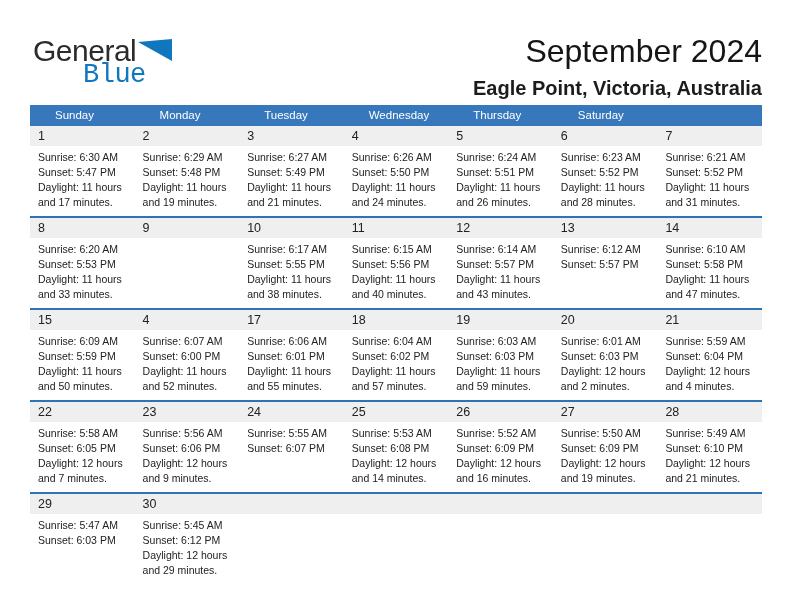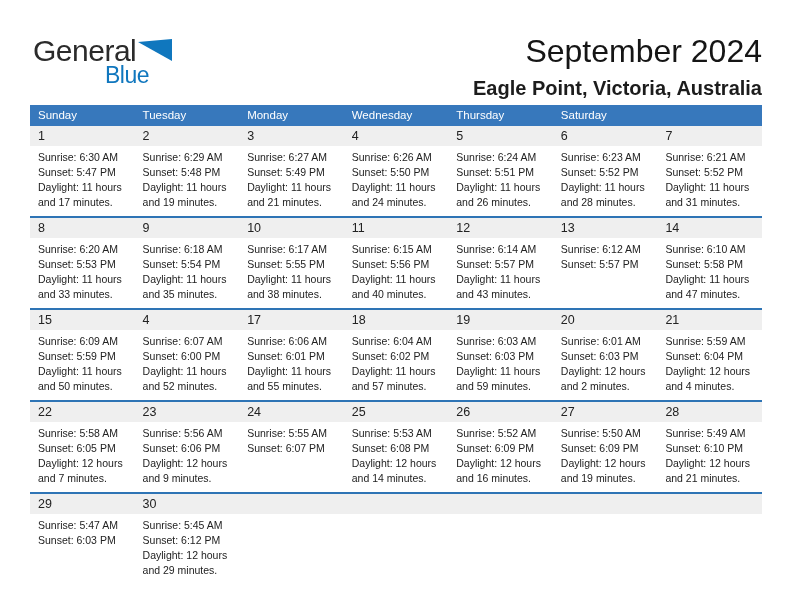--- a/index.html
+++ b/index.html
@@ -5,28 +5,28 @@
   html,body{margin:0;padding:0;background:#fff;}
   .page{
     position:relative;width:792px;height:612px;background:#ffffff;overflow:hidden;
     font-family:"Liberation Sans",sans-serif;
   }
   
   .logo{position:absolute;left:33px;top:38px;width:130px;}
   .logo-line1{display:flex;align-items:flex-start;}
   .logo-general{font-size:30px;color:#2b2b2b;letter-spacing:-0.5px;line-height:26px;}
   .logo-flag{margin-left:2px;margin-top:1px;}
-  .logo-blue{font-size:23px;color:#1077be;letter-spacing:-0.5px;line-height:24px;margin-left:72px;margin-top:-4px;}
+  .logo-blue{font-size:27px;color:#1077be;letter-spacing:-0.5px;line-height:24px;margin-left:50px;margin-top:-4px;font-family:Liberation Mono, monospace;}
   
   .title{position:absolute;right:30px;top:33px;font-size:32px;color:#151515;text-align:right;white-space:nowrap;}
   .subtitle{position:absolute;right:30px;top:77px;font-size:20px;font-weight:bold;color:#1c1c1c;text-align:right;white-space:nowrap;}
   
   .calendar{position:absolute;left:30px;top:105px;width:732px;}
   .cal-header{display:grid;grid-template-columns:repeat(7,1fr);background:#3778bc;height:21px;}
-  .cal-header .wd{color:#ffffff;font-size:11.5px;line-height:21px;padding-left:8px;overflow:hidden;white-space:nowrap;}
+  .cal-header .wd{color:#ffffff;font-size:11.5px;line-height:21px;padding-left:25px;overflow:hidden;white-space:nowrap;}
   .week{display:grid;grid-template-columns:repeat(7,1fr);}
   .week + .week{border-top:2px solid #2e74b5;}
   .cell{overflow:hidden;}
   .cell .num{background:#efefef;height:20px;font-size:12.5px;line-height:20px;padding-left:8px;color:#222;}
   .cell .details{padding:4px 5px 0 8px;font-size:10.5px;line-height:15px;color:#222;min-height:66px;}
 </style>
 </head>
 <body>
 
 <div class="page">
@@ -42,22 +42,22 @@
     </div>
     <div class="logo-blue">Blue</div>
   </div>
 
   <div class="title">September 2024</div>
   <div class="subtitle">Eagle Point, Victoria, Australia</div>
 
   <div class="calendar">
     <div class="cal-header" id="cal-header">
         <div class="wd">Sunday</div>
+        <div class="wd">Monday</div>
         <div class="wd">Tuesday</div>
-        <div class="wd">Monday</div>
         <div class="wd">Wednesday</div>
         <div class="wd">Thursday</div>
         <div class="wd">Saturday</div>
       </div>
     <div id="cal-body">
         <div class="week">
           <div class="cell">
             <div class="num">1</div>
             <div class="details">
               <div>Sunrise: 6:30 AM</div>
@@ -118,25 +118,20 @@
           <div class="cell">
             <div class="num">8</div>
             <div class="details">
               <div>Sunrise: 6:20 AM</div>
               <div>Sunset: 5:53 PM</div>
               <div>Daylight: 11 hours and 33 minutes.</div>
             </div>
           </div>
           <div class="cell">
             <div class="num">9</div>
-            <div class="details">
-              <div>Sunrise: 6:18 AM</div>
-              <div>Sunset: 5:54 PM</div>
-              <div>Daylight: 11 hours and 35 minutes.</div>
-            </div>
           </div>
           <div class="cell">
             <div class="num">10</div>
             <div class="details">
               <div>Sunrise: 6:17 AM</div>
               <div>Sunset: 5:55 PM</div>
               <div>Daylight: 11 hours and 38 minutes.</div>
             </div>
           </div>
           <div class="cell">

